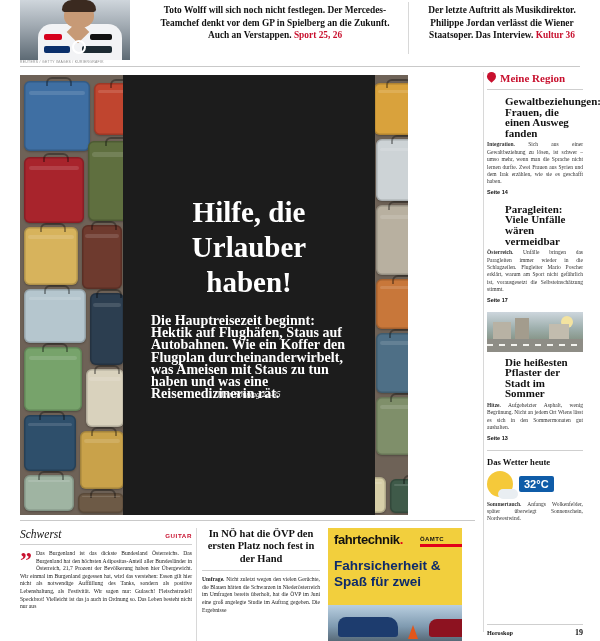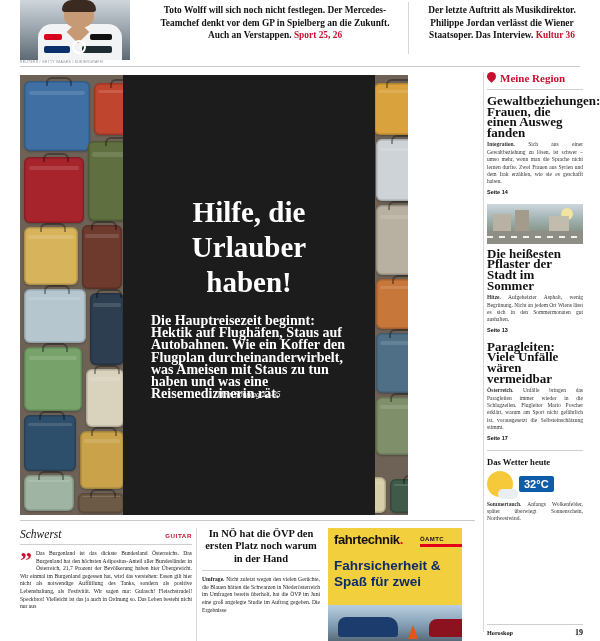--- a/index.html
+++ b/index.html
@@ -109,22 +109,22 @@
     font-family:"Liberation Serif", serif;
   }
   .pin-icon { width:9px; height:12px; position:relative; display:inline-block; }
   .pin-icon i {
     position:absolute; left:0; top:0; width:9px; height:9px; border-radius:50% 50% 50% 0;
     background:#c8102e; transform:rotate(-45deg);
   }
   .rail-hr { height:1px; background:#cfcfcf; margin:5px 0 6px; }
   .rail-item { margin-bottom:9px; }
   .rail-head {
-    font-weight:bold; font-size:13px; line-height:10.6px; color:#111;
-    font-family:"Liberation Serif", serif; margin-bottom:3px;
+    font-weight:bold; font-size:11px; line-height:10.6px; color:#111;
+    font-family:"Liberation Serif", serif; margin-bottom:3px;margin-left:18px;
   }
   .rail-body {
     font-size:5.5px; line-height:7.4px; color:#333; text-align:justify;
     font-family:"Liberation Serif", serif;
   }
   .rail-body b { font-weight:bold; }
   .rail-page {
     font-size:5.5px; color:#111; font-weight:bold; margin-top:3px;
     font-family:"Liberation Sans", sans-serif;
   }
@@ -335,41 +335,41 @@
 
     <div class="rail-item">
       <div class="rail-head">Gewaltbeziehungen: Frauen, die einen Ausweg fanden</div>
       <div class="rail-body">
         <b>Integration.</b><span> Sich aus einer Gewaltbeziehung zu lösen, ist schwer – umso mehr, wenn man die Sprache nicht lernen durfte. Zwei Frauen aus Syrien und dem Irak erzählen, wie sie es geschafft haben.</span>
       </div>
       <div class="rail-page">Seite 14</div>
     </div>
 
     <div class="rail-item">
+      <div class="rail-head">Paragleiten: Viele Unfälle wären vermeidbar</div>
+      <div class="rail-body">
+        <b>Österreich.</b><span> Unfälle bringen das Paragleiten immer wieder in die Schlagzeilen. Flugleiter Mario Poscher erklärt, warum am Sport nicht gefährlich ist, vorausgesetzt die Selbsteinschätzung stimmt.</span>
+      </div>
+      <div class="rail-page">Seite 17</div>
+    </div>
+
+    <div class="rail-item">
       <div class="rail-photo">
         <div class="rp-sun"></div>
         <div class="rp-b1"></div>
         <div class="rp-b2"></div>
         <div class="rp-b3"></div>
         <div class="rp-road"></div>
         <div class="rp-line"></div>
       </div>
       <div class="rail-head">Die heißesten Pflaster der Stadt im Sommer</div>
       <div class="rail-body">
         <b>Hitze.</b><span> Aufgeheizter Asphalt, wenig Begrünung. Nicht an jedem Ort Wiens lässt es sich in den Sommermonaten gut aushalten.</span>
       </div>
       <div class="rail-page">Seite 13</div>
-    </div>
-
-    <div class="rail-item">
-      <div class="rail-head">Paragleiten: Viele Unfälle wären vermeidbar</div>
-      <div class="rail-body">
-        <b>Österreich.</b><span> Unfälle bringen das Paragleiten immer wieder in die Schlagzeilen. Flugleiter Mario Poscher erklärt, warum am Sport nicht gefährlich ist, vorausgesetzt die Selbsteinschätzung stimmt.</span>
-      </div>
-      <div class="rail-page">Seite 17</div>
     </div>
 
     <div class="rail-hr"></div>
     <div>
       <div class="weather-head">Das Wetter heute</div>
       <div class="weather-row">
         <div class="w-sun">
           <div class="w-cloud"></div>
         </div>
         <div class="w-temp">32°C</div>
@@ -393,21 +393,21 @@
       <div class="col-a-title">Schwerst</div>
       <div class="col-a-kicker">GUITAR</div>
       <div class="col-a-hr"></div>
       <div class="col-a-body">
         <span class="quote-mark">”</span><span>Das Burgenland ist das dickste Bundesland Österreichs. Das Burgenland hat den höchsten Adipositas-Anteil aller Bundesländer in Österreich, 21,7 Prozent der Bevölkerung haben hier Übergewicht. Wir einmal im Burgenland gegessen hat, wird das verstehen: Essen gilt hier nicht als notwendige Auffüllung des Tanks, sondern als positive Lebenshaltung, als Festivität. Wir sagen nur: Gulasch! Fleischstrudel! Speckbrot! Vielleicht ist das ja auch in Ordnung so. Das Leben besteht nicht nur aus</span>
       </div>
     </div>
 
     <div class="col-b-rule"></div>
     <div class="col-b">
-      <div class="col-b-head">In NÖ hat die ÖVP den ersten Platz noch warum in der Hand</div>
+      <div class="col-b-head">In NÖ hat die ÖVP den ersten Platz noch fest in der Hand</div>
       <div class="col-b-hr"></div>
       <div class="col-b-body">
         <b>Umfrage.</b><span> Nicht zuletzt wegen den vielen Gerüchte, die Blauen hätten die Schwarzen in Niederösterreich im Umfragen bereits überholt, hat die ÖVP im Juni eine groß angelegte Studie im Auftrag gegeben. Die Ergebnisse</span>
       </div>
     </div>
 
     <div class="ad">
       <div class="ad-logo">
         <span>fahrtechnik</span><span class="dot">.</span>
       </div>

